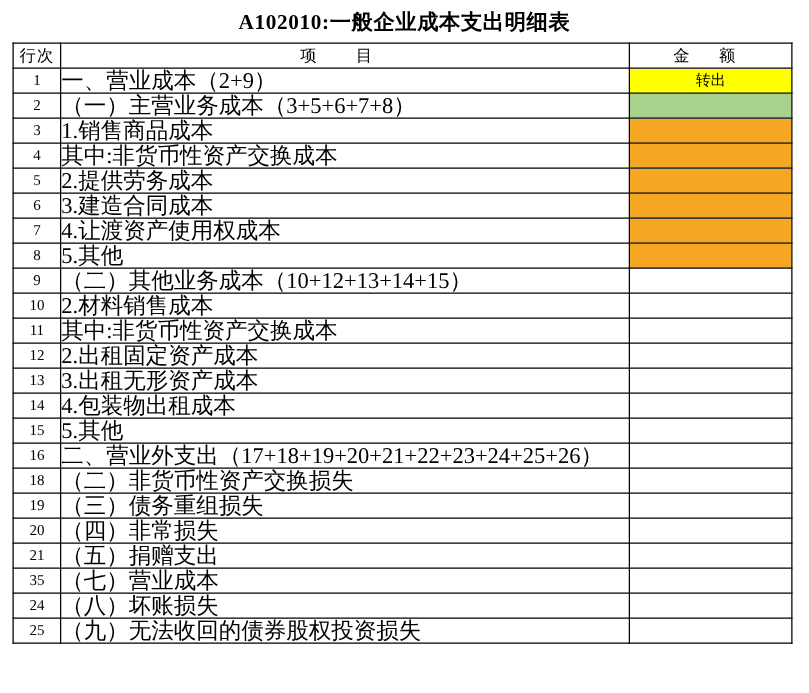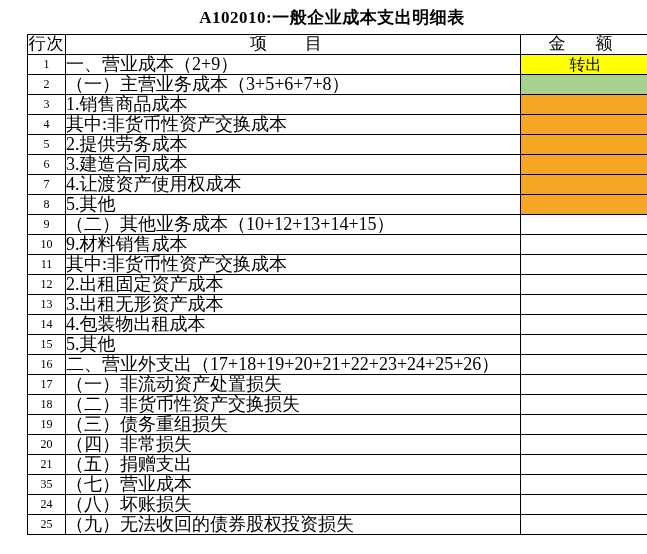--- a/index.html
+++ b/index.html
@@ -12,21 +12,20 @@
     height: 554px;
     font-family: "Liberation Sans", sans-serif;
     color: #000000;
     overflow: hidden;
   }
   #page {
     width: 647px;
     height: 554px;
     position: relative;
     box-sizing: border-box;
-    padding-left: 17px;
   }
   #title {
     text-align: center;
     font-family: "Liberation Serif", serif;
     font-size: 17px;
     font-weight: bold;
     letter-spacing: 0.5px;
     padding-top: 6px;
     padding-bottom: 5px;
     color: #000;
@@ -47,43 +46,43 @@
     white-space: nowrap;
     font-weight: normal;
   }
   col.c-row { width: 38px; }
   col.c-item { width: 455px; }
   col.c-amt { width: 130px; }
 
   thead td {
     text-align: center;
     font-weight: bold;
-    font-family: Liberation Mono, monospace;
-    font-size: 17px;
+    font-family: Liberation Sans, sans-serif;
+    font-size: 13px;
   }
   .hdr-row { letter-spacing: 1px; }
   .hdr-item { letter-spacing: 14px; padding-left: 14px; margin-left: 20px; }
   .hdr-amt  { letter-spacing: 10px; padding-left: 10px; }
 
   td.rownum {
     text-align: center;
     font-family: "Liberation Serif", serif;
     font-size: 12px;
   }
   td.item {
     text-align: left;
     padding-left: 4px;
     font-family: "Liberation Serif", serif;
     font-size: 18px;
     font-weight: bold;
   }
   td.amount {
     text-align: center;
     font-family: "Liberation Serif", serif;
-    font-size: 16px;
+    font-size: 12px;
     font-weight: bold;
   }
   
   .lvl0 { padding-left: 6px; }
   .lvl1 { padding-left: 26px; }
   .lvl2 { padding-left: 50px; margin-top: 44px; }
   .lvl3 { padding-left: 74px; }
 
   .fill-yellow { background: #ffff00; }
   .fill-green  { background: #a9d18e; }
@@ -151,21 +150,21 @@
           <td class="item lvl2">5.其他</td>
           <td class="amount fill-orange"></td>
         </tr>
         <tr>
           <td class="rownum">9</td>
           <td class="item lvl1">（二）其他业务成本（10+12+13+14+15）</td>
           <td class="amount fill-none"></td>
         </tr>
         <tr>
           <td class="rownum">10</td>
-          <td class="item lvl2">9.材料销售成本</td>
+          <td class="item lvl2">2.材料销售成本</td>
           <td class="amount fill-none"></td>
         </tr>
         <tr>
           <td class="rownum">11</td>
           <td class="item lvl3">其中:非货币性资产交换成本</td>
           <td class="amount fill-none"></td>
         </tr>
         <tr>
           <td class="rownum">12</td>
           <td class="item lvl2">2.出租固定资产成本</td>
@@ -185,25 +184,20 @@
           <td class="rownum">15</td>
           <td class="item lvl2">5.其他</td>
           <td class="amount fill-none"></td>
         </tr>
         <tr>
           <td class="rownum">16</td>
           <td class="item lvl0">二、营业外支出（17+18+19+20+21+22+23+24+25+26）</td>
           <td class="amount fill-none"></td>
         </tr>
         <tr>
-          <td class="rownum">17</td>
-          <td class="item lvl1">（一）非流动资产处置损失</td>
-          <td class="amount fill-none"></td>
-        </tr>
-        <tr>
           <td class="rownum">18</td>
           <td class="item lvl1">（二）非货币性资产交换损失</td>
           <td class="amount fill-none"></td>
         </tr>
         <tr>
           <td class="rownum">19</td>
           <td class="item lvl1">（三）债务重组损失</td>
           <td class="amount fill-none"></td>
         </tr>
         <tr>

